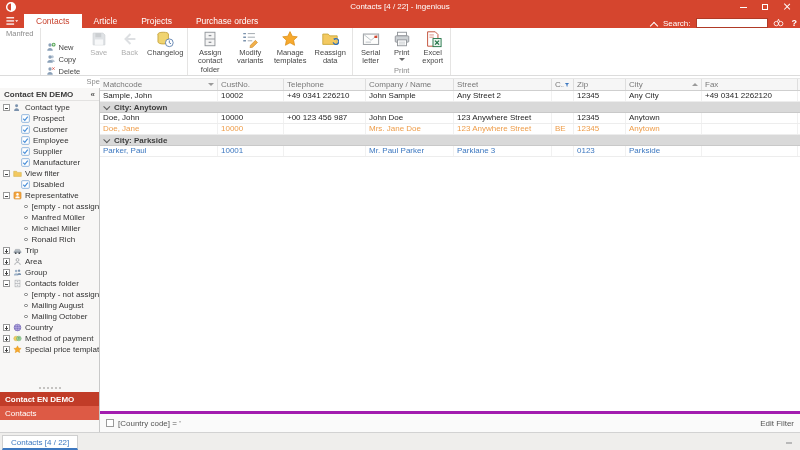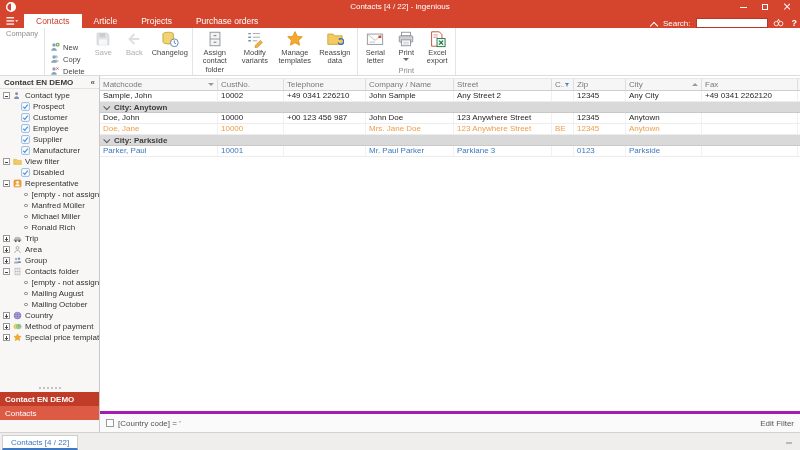--- a/index.html
+++ b/index.html
@@ -38,21 +38,21 @@
   .rg-label { font-size:7.5px; color:#8c8c8c; text-align:center; padding:0 4px 2px; white-space:nowrap; }
   .btn-large { display:flex; flex-direction:column; align-items:center; width:40px; font-size:7.5px; line-height:1.12; color:#474747; text-align:center; padding-top:1px; }
   .btn-large.narrow { width:31px; }
   .btn-large .bl-label { margin-top:1px; }
   .btn-large.disabled { opacity:.45; }
   .dd-caret { width:0; height:0; border-left:3px solid transparent; border-right:3px solid transparent; border-top:3px solid #6a6a6a; margin-top:1px; }
   .small-col { display:flex; flex-direction:column; justify-content:flex-end; padding-top:12px; }
   .btn-small { display:flex; align-items:center; gap:3px; font-size:7.5px; color:#474747; height:12px; padding:0 3px; white-space:nowrap; }
 
   
-  .sidebar { position:absolute; left:0; top:76px; width:100px; bottom:18px; background:#f8f7f6; border-right:1px solid #c9c9c9; }
+  .sidebar { position:absolute; left:0; top:88px; width:100px; bottom:18px; background:#f8f7f6; border-right:1px solid #c9c9c9; }
   .sb-header { height:13px; display:flex; align-items:center; justify-content:space-between; padding:0 4px; font-size:8px; font-weight:bold; color:#3a3a3a; border-bottom:1px solid #e3e2e1; }
   .collapse { font-weight:bold; color:#555; }
   .tree { padding-top:1px; }
   .trow { display:flex; align-items:center; height:11px; font-size:8px; color:#333; white-space:nowrap; overflow:hidden; }
   .trow .glyph { flex:0 0 7px; width:7px; height:7px; border:1px solid #9a9a9a; background:#fff; position:relative; margin:0 3px 0 3px; }
   .glyph::before { content:""; position:absolute; left:1px; top:2.6px; width:3.4px; height:1px; background:#444; }
   .glyph.plus::after { content:""; position:absolute; left:2.2px; top:1.4px; width:1px; height:3.4px; background:#444; }
   .trow .ticon { flex:0 0 9px; margin-right:3px; }
   .trow .cb { flex:0 0 9px; margin:0 3px 0 21px; }
   .trow .bullet { flex:0 0 3.5px; width:3.5px; height:3.5px; border:1px solid #777; border-radius:50%; margin:0 4px 0 24px; background:#fff; }
@@ -136,21 +136,21 @@
             <circle cx="14" cy="12" r="4" fill="none" stroke="#fff" stroke-width="1.5"></circle>
             <path d="M8 8.5l2-4.5 2 4.5M9 12h2" stroke="#fff" fill="none" stroke-width="1.5"></path>
           </svg>
         </span>
       <span class="help">?</span>
     </div>
   </div>
 
   <div class="ribbon" id="ribbon">
       <div class="rgroup">
-        <div class="rg-label">Company</div>
+        <div class="rg-label">Manfred</div>
       </div>
       <div class="rgroup">
         <div class="rg-content">
           <div class="small-col">
             <div class="btn-small">
               <svg class="ic" width="10" height="10" viewBox="0 0 20 20">
                 <circle cx="8" cy="6" r="3.3" fill="#8aa0b8"></circle>
                 <path d="M2.5 17.5c0-3.6 2.4-5.6 5.5-5.6s5.5 2 5.5 5.6z" fill="#8aa0b8"></path>
                 <circle cx="15.3" cy="5.3" r="3.8" fill="#52a552"></circle>
                 <path d="M13.2 5.3h4.2M15.3 3.2v4.2" stroke="#fff" stroke-width="1.3"></path>

